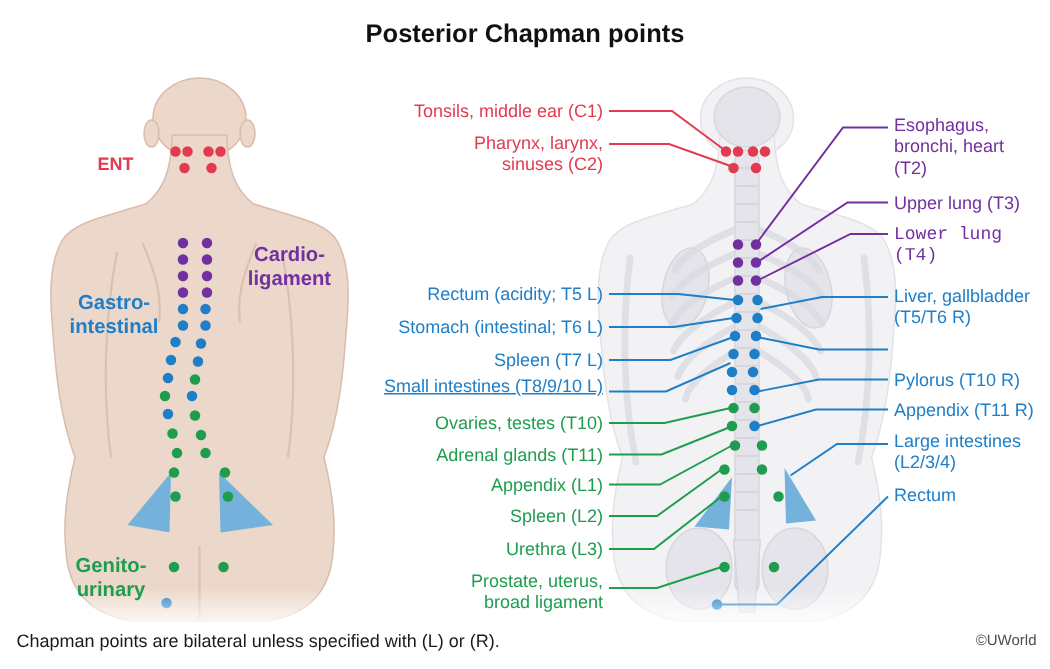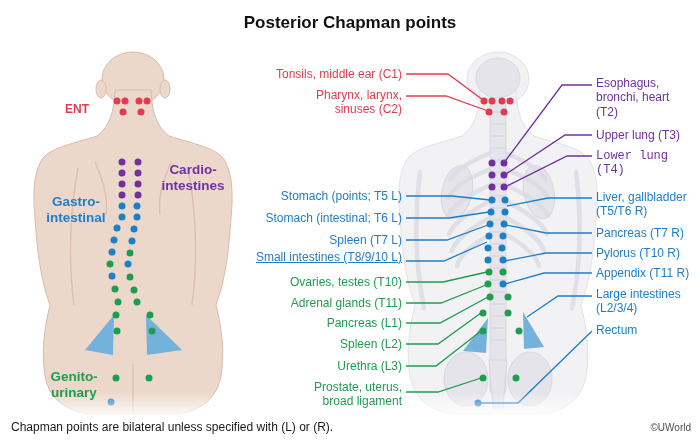--- a/index.html
+++ b/index.html
@@ -226,49 +226,48 @@
         <circle cx="516" cy="378" r="3.5" fill="#1f9d4f"></circle>
       </g>
 
     <rect x="0" y="392" width="700" height="28" fill="url(#fade)"></rect>
   </svg>
 
   <div class="title">Posterior Chapman points</div>
 
   <div class="sys sys-ent-big c-ent" style="left:56px;top:103px;width:42px;">ENT</div>
   <div class="sys c-cardio" style="left:146px;top:162px;width:94px;">Cardio-
-intestines</div>
+ligament</div>
   <div class="sys c-gastro" style="left:28px;top:194px;width:96px;">Gastro-
 intestinal</div>
   <div class="sys c-genito" style="left:28px;top:369px;width:92px;">Genito-
 urinary</div>
 
   <div class="ann ann-l c-ent" style="right:298px;top:67px;">Tonsils, middle ear (C1)</div>
   <div class="ann ann-l c-ent" style="right:298px;top:88px;">Pharynx, larynx,
 sinuses (C2)</div>
-  <div class="ann ann-l c-gastro" style="right:298px;top:189px;">Stomach (points; T5 L)</div>
+  <div class="ann ann-l c-gastro" style="right:298px;top:189px;">Rectum (acidity; T5 L)</div>
   <div class="ann ann-l c-gastro" style="right:298px;top:211px;">Stomach (intestinal; T6 L)</div>
   <div class="ann ann-l c-gastro" style="right:298px;top:233px;text-align:right;">Spleen (T7 L)</div>
   <div class="ann ann-l c-gastro" style="right:298px;top:250px;text-decoration:underline;">Small intestines (T8/9/10 L)</div>
   <div class="ann ann-l c-genito" style="right:298px;top:275px;">Ovaries, testes (T10)</div>
   <div class="ann ann-l c-genito" style="right:298px;top:296px;">Adrenal glands (T11)</div>
-  <div class="ann ann-l c-genito" style="right:298px;top:316px;">Pancreas (L1)</div>
+  <div class="ann ann-l c-genito" style="right:298px;top:316px;">Appendix (L1)</div>
   <div class="ann ann-l c-genito" style="right:298px;top:337px;">Spleen (L2)</div>
   <div class="ann ann-l c-genito" style="right:298px;top:359px;">Urethra (L3)</div>
   <div class="ann ann-l c-genito" style="right:298px;top:380px;">Prostate, uterus,
 broad ligament</div>
 
   <div class="ann ann-r c-cardio" style="left:596px;top:76px;">Esophagus,
 bronchi, heart
 (T2)</div>
   <div class="ann ann-r c-cardio" style="left:596px;top:128px;">Upper lung (T3)</div>
   <div class="ann ann-r c-cardio" style="left:596px;top:149px;font-family:Liberation Mono, monospace;">Lower lung (T4)</div>
   <div class="ann ann-r c-gastro" style="left:596px;top:190px;">Liver, gallbladder
 (T5/T6 R)</div>
-  <div class="ann ann-r c-gastro" style="left:596px;top:226px;">Pancreas (T7 R)</div>
   <div class="ann ann-r c-gastro" style="left:596px;top:246px;">Pylorus (T10 R)</div>
   <div class="ann ann-r c-gastro" style="left:596px;top:266px;">Appendix (T11 R)</div>
   <div class="ann ann-r c-gastro" style="left:596px;top:287px;">Large intestines
 (L2/3/4)</div>
   <div class="ann ann-r c-gastro" style="left:596px;top:323px;">Rectum</div>
 
   <div class="footnote">Chapman points are bilateral unless specified with (L) or (R).</div>
   <div class="credit">©UWorld</div>
 </div>
 

